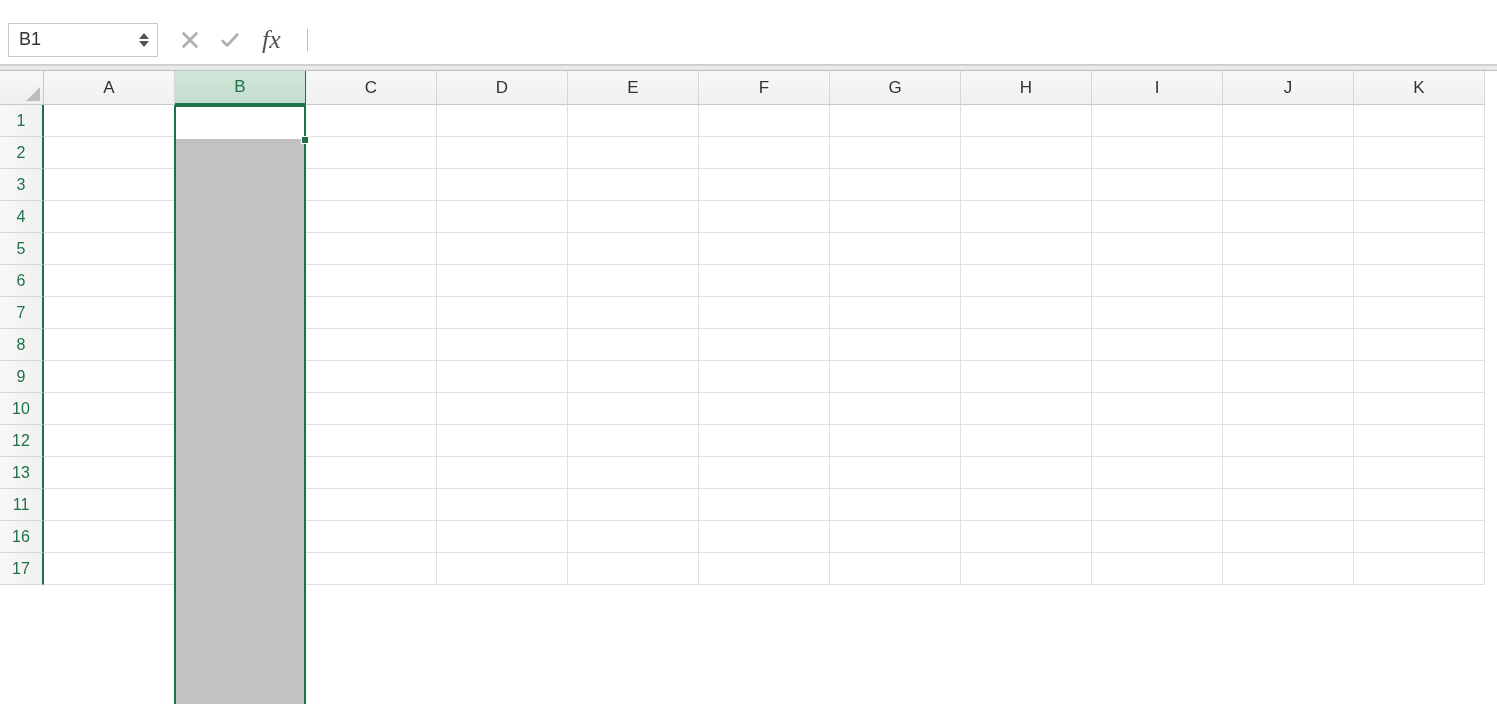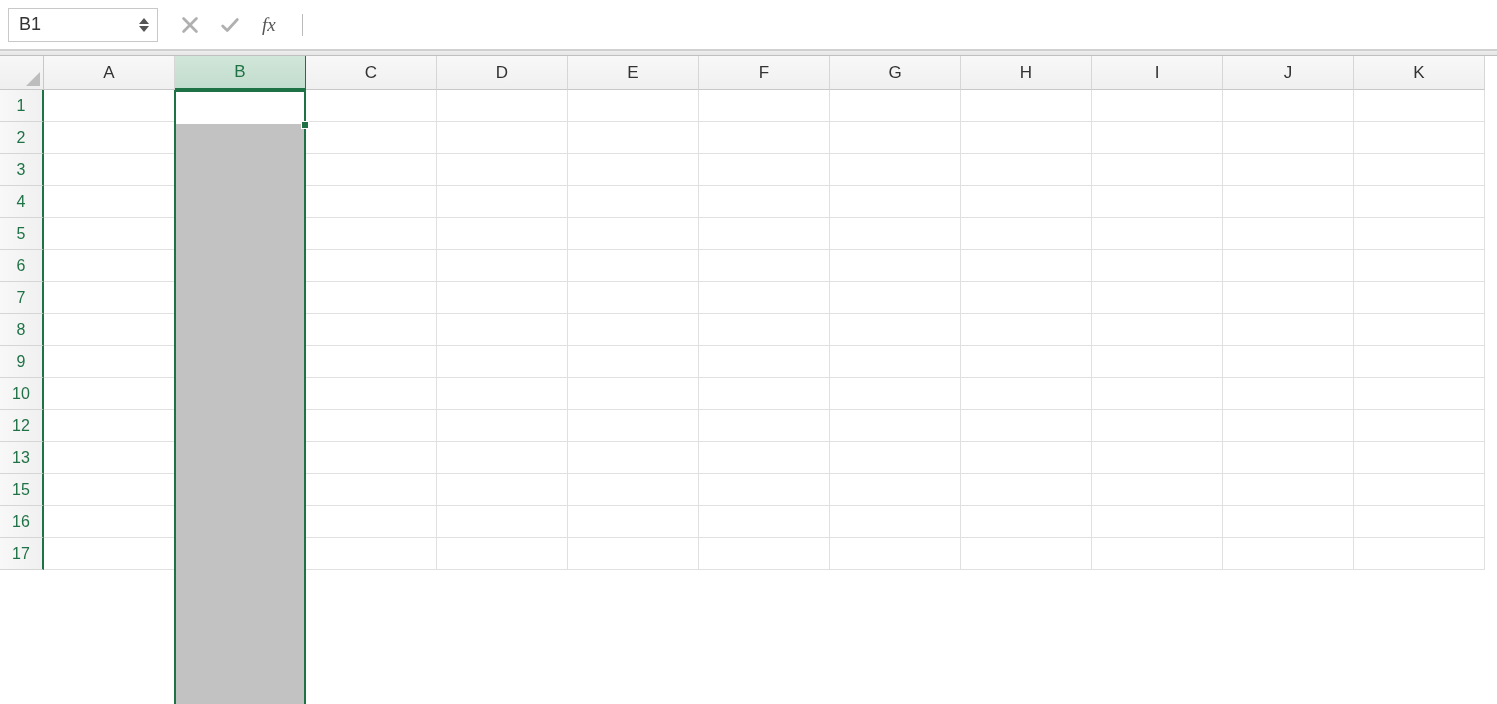--- a/index.html
+++ b/index.html
@@ -14,20 +14,21 @@
 
     
     .formula-bar {
       height: 50px;
       display: flex;
       align-items: center;
       background: #fff;
       border-bottom: 1px solid #d0d0d0;
       padding: 0 8px;
       gap: 8px;
+      margin-top: 15px;
     }
     .name-box {
       width: 150px;
       height: 34px;
       border: 1px solid #c8c8c8;
       background: #fff;
       display: flex;
       align-items: center;
       padding: 0 6px 0 10px;
       font-size: 18px;
@@ -65,21 +66,21 @@
     .fb-icon {
       width: 24px; height: 24px;
       display: flex; align-items: center; justify-content: center;
       color: #b0b0b0;
       cursor: pointer;
     }
     .fb-icon svg { width: 22px; height: 22px; }
     .fx-label {
       font-family: "Times New Roman", serif;
       font-style: italic;
-      font-size: 19px;
+      font-size: 26px;
       color: #555;
       user-select: none;
       padding: 0 4px;
     }
     .formula-input {
       flex: 1;
       height: 34px;
       border: none;
       outline: none;
       font-size: 16px;
@@ -426,21 +427,21 @@
         <div class="cell" style="width: 131px;"></div>
         <div class="cell" style="width: 131px;"></div>
         <div class="cell" style="width: 131px;"></div>
         <div class="cell" style="width: 131px;"></div>
         <div class="cell" style="width: 131px;"></div>
         <div class="cell" style="width: 131px;"></div>
         <div class="cell" style="width: 131px;"></div>
         <div class="cell" style="width: 131px;"></div>
       </div>
       <div class="row">
-        <div class="row-header">15</div>
+        <div class="row-header">11</div>
         <div class="cell" style="width: 131px;"></div>
         <div class="cell" style="width: 131px;"></div>
         <div class="cell" style="width: 131px;"></div>
         <div class="cell" style="width: 131px;"></div>
         <div class="cell" style="width: 131px;"></div>
         <div class="cell" style="width: 131px;"></div>
         <div class="cell" style="width: 131px;"></div>
         <div class="cell" style="width: 131px;"></div>
         <div class="cell" style="width: 131px;"></div>
         <div class="cell" style="width: 131px;"></div>

